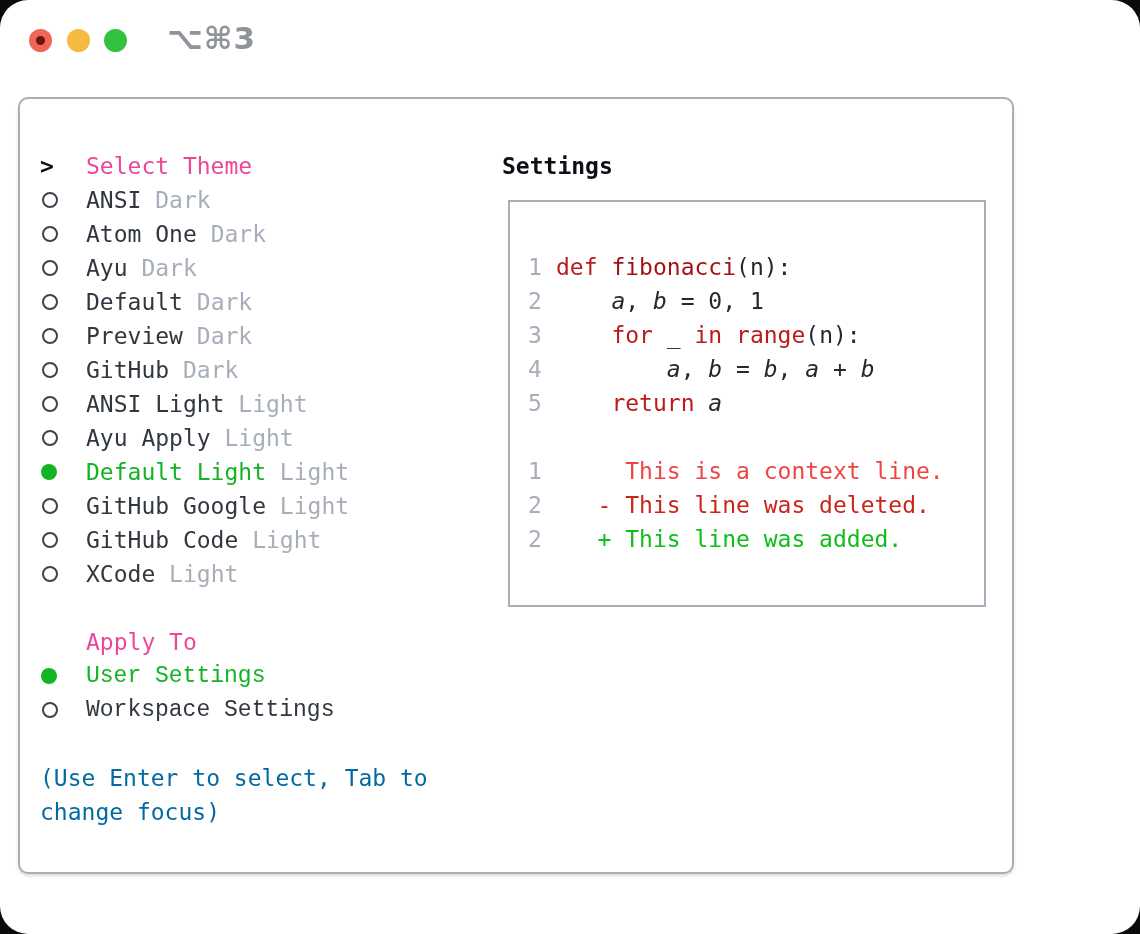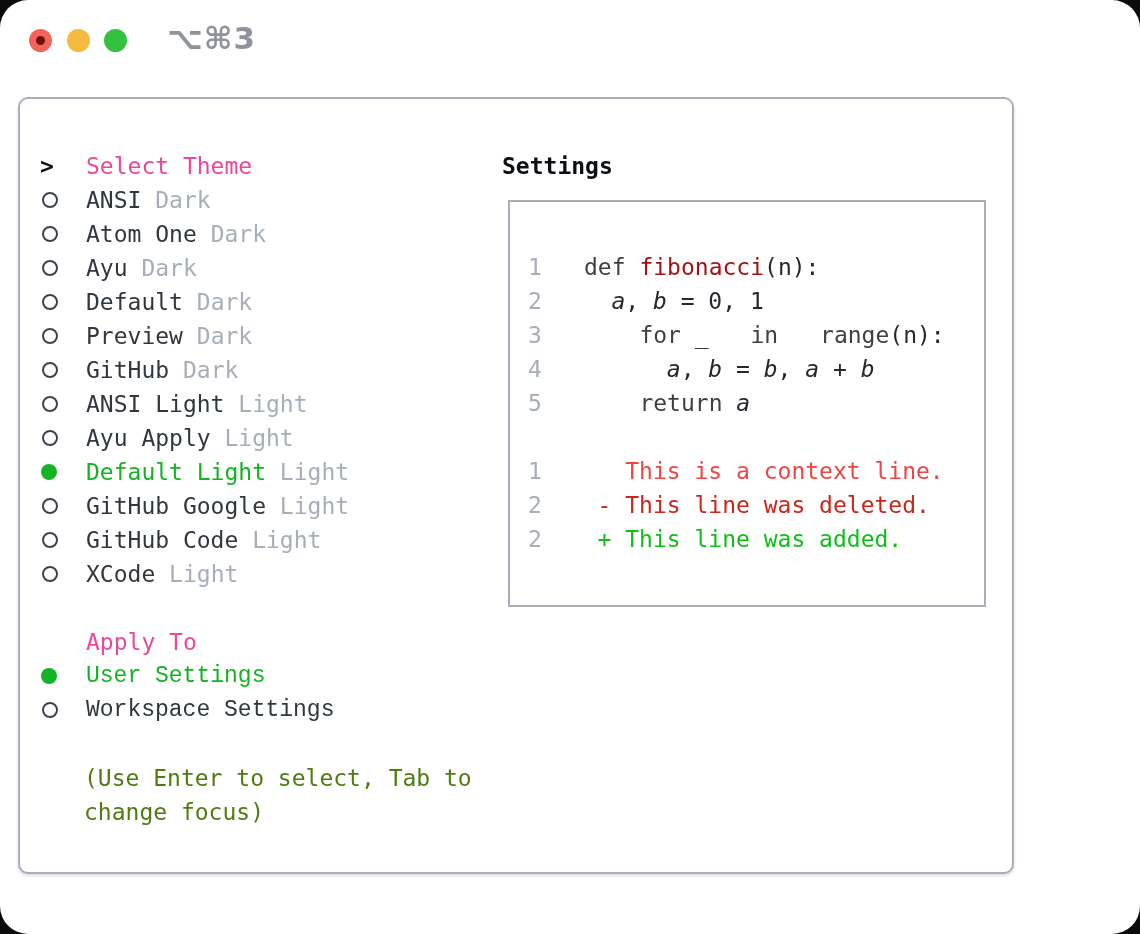--- a/index.html
+++ b/index.html
@@ -37,33 +37,33 @@
     display:inline-block;margin-left:2px;background:transparent;
   }
   .circ.filled{width:16px;height:16px;border:none;background:#13b324;margin-left:1px;}
   .prompt{font-weight:bold;color:#0c0f13;font-size:23px;}
   .hdr{font-weight:normal;color:#ec4899;}
   .variant{color:#a7aeb9;}
   .theme-name{color:#31373f;}
   .theme-name.selected{color:#13b324;}
   .apply-label{color:#31373f;font-family:Liberation Mono, monospace;}
   .apply-label.selected{color:#13b324;}
-  .help{color:#4d7c0f;margin-left:44px;}
+  .help{color:#0369a1;}
   
   .preview-title{position:absolute;left:482px;top:50px;height:34px;line-height:34px;
     font-size:23px;font-weight:bold;color:#0c0f13;}
   .preview-box{
     position:absolute;left:488px;top:101px;width:478px;height:407px;
     border:2px solid #a9afb8;background:#fff;box-sizing:border-box;overflow:hidden;
   }
   .code-area{position:absolute;left:18px;top:48px;right:8px;}
   .cl{height:34px;line-height:34px;font-size:23px;display:flex;white-space:pre;}
   .ln{width:28px;flex:0 0 28px;color:#a7aeb9;}
   .seg-p{color:#24292f;}
-  .seg-kw{color:#404040;margin-left:28px;}
+  .seg-kw{color:#b91c1c;}
   .seg-fn{color:#a31212;}
   .seg-var{color:#24292f;font-style:italic;}
   .diff-context{color:#ef4444;}
   .diff-deleted{color:#c8271a;}
   .diff-added{color:#0fbe19;}
 </style>
 </head>
 <body>
 
 <div class="screen">

